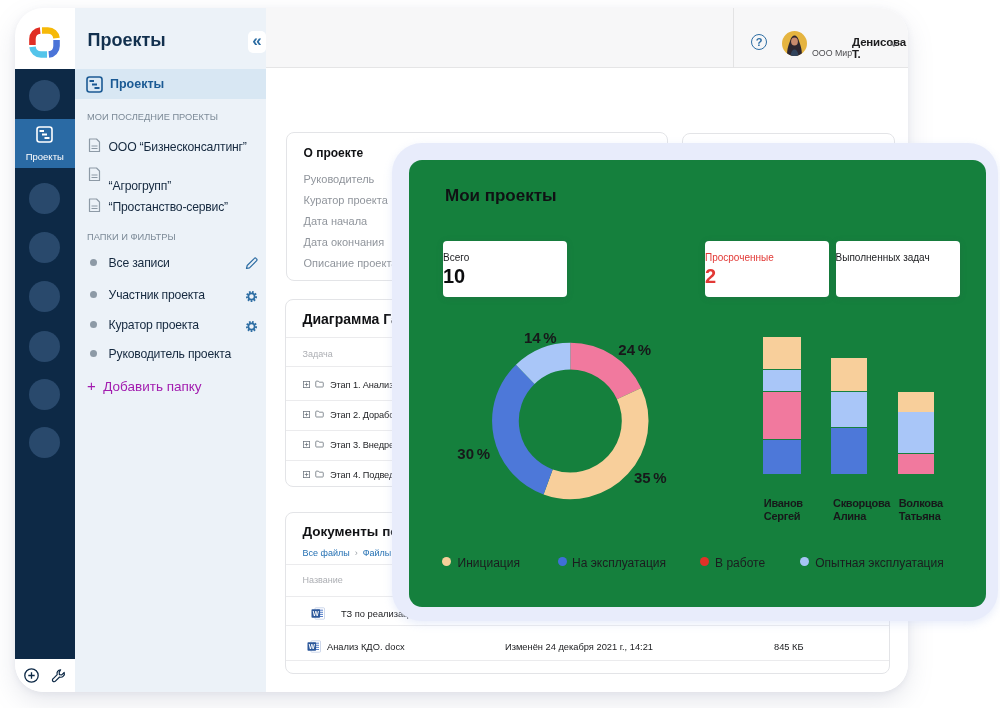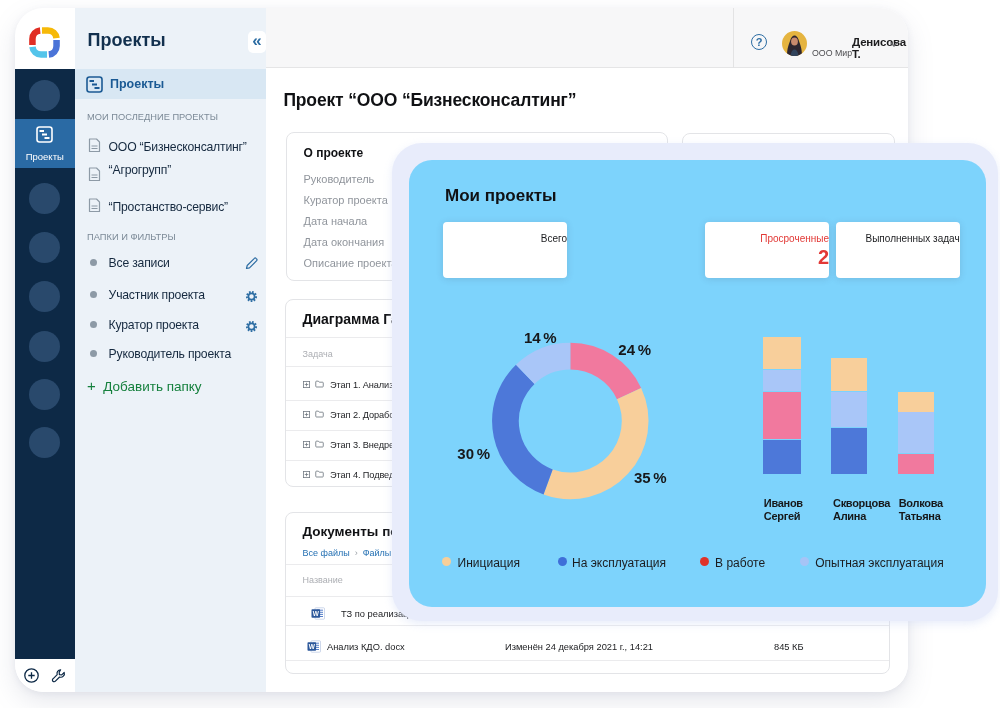--- a/index.html
+++ b/index.html
@@ -14,21 +14,21 @@
   #lside { position:absolute; left:59.5px; top:0; width:191.2px; height:684px; background:#ecf2f8; }
   #lside h2 { position:absolute; left:13px; top:21.5px; font-size:18px; font-weight:bold; color:#12304e; }
   #collapse { position:absolute; left:173.5px; top:23px; width:18px; height:22px; background:#fff; border-radius:5px; color:#2d6da3; font-size:17px; text-align:center; line-height:20px; font-weight:bold;}
   #lactive { position:absolute; left:0; top:61px; width:191.2px; height:30px; background:#d8e7f3; }
   #lactive span { position:absolute; left:35.5px; top:8px; font-size:12.5px; font-weight:bold; color:#1b5a94; }
   .seclbl { position:absolute; left:12.6px; font-size:9.3px; letter-spacing:0; color:#7c8a97; }
   .mitem { position:absolute; left:34.1px; letter-spacing:-.2px; font-size:12.2px; color:#15293f; white-space:nowrap; }
   .micon { position:absolute; left:13.4px; }
   .bullet { position:absolute; left:15.6px; width:7px; height:7px; border-radius:50%; background:#8d9aa6; }
   .ricon { position:absolute; left:170.6px; }
-  #addfolder { position:absolute; left:12.5px; top:369px; font-size:13.5px; color:#15803d; }
+  #addfolder { position:absolute; left:12.5px; top:369px; font-size:13.5px; color:#a21caf; }
   
   #topbar { position:absolute; left:250.7px; top:0; width:642.3px; height:60.3px; background:#f7f7f8; border-bottom:1px solid #e5e5e6; }
   #help { position:absolute; left:736px; top:26px; width:16px; height:16px; border:1.6px solid #2d6da3; border-radius:50%; color:#2d6da3; font-size:11px; font-weight:bold; text-align:center; line-height:15px; }
   #avatar { position:absolute; left:767px; top:23px; width:25px; height:25px; border-radius:50%; overflow:hidden; }
   #uname { position:absolute; left:797px; top:28px; letter-spacing:-.2px; font-size:11.5px; font-weight:bold; color:#1d1d1f;margin-left:40px; }
   #uchev { left:874px; top:33px; }
   #uorg { position:absolute; left:797px; top:40px; font-size:8.8px; color:#4d4d50; }
   
   #main { position:absolute; left:250.7px; top:61.3px; width:642.3px; height:623px; background:#fff; }
   #main h1 { position:absolute; left:17.7px; top:21px; font-size:17.5px; letter-spacing:-.15px; font-weight:bold; color:#101114; }
@@ -37,23 +37,23 @@
   .grayrow { position:absolute; left:16.5px; font-size:11px; color:#90959c; }
   .divline { position:absolute; left:0; width:100%; height:1px; background:#ebebed; }
   .gitem { position:absolute; left:44.1px; letter-spacing:-.1px; font-size:9.2px; color:#1b1c1f; white-space:nowrap; }
   .gplus { position:absolute; left:17.4px; }
   .gfold { position:absolute; left:29.4px; }
   .bc { font-size:9px; color:#2470b3; }
   .bcsep { color:#9aa0a6; }
   .docrow { position:absolute; font-size:9.3px; color:#1b1c1f; }
   
   #modalring { position:absolute; left:392px; top:143px; width:606px; height:478px; background:#e8ecfb; border-radius:30px; box-shadow:0 3px 9px rgba(205,214,243,.45); }
-  #modal { position:absolute; left:17px; top:17px; width:577px; height:447px; background:#7dd3fc; border-radius:23px; }
+  #modal { position:absolute; left:17px; top:17px; width:577px; height:447px; background:#15803d; border-radius:13px; }
   #modal h3 { position:absolute; left:36px; top:26px; font-size:17px; font-weight:bold; color:#101114; }
-  .stat { position:absolute; top:62px; width:124px; height:56px; background:#fff; border-radius:4px; box-shadow:0 1px 7px rgba(60,60,80,.16); text-align:right; }
+  .stat { position:absolute; top:81px; width:124px; height:56px; background:#fff; border-radius:4px; box-shadow:0 1px 7px rgba(60,60,80,.16); text-align:left; }
   .stat .sl { margin-top:11px; font-size:10px; color:#1b1c1f; }
   .stat .sv { margin-top:2px; font-size:20px; font-weight:bold; color:#0b0c0e; }
   .stat.red .sl, .stat.red .sv { color:#e23936; }
   .dlab { position:absolute; font-size:15px; font-weight:bold; color:#17181a; white-space:nowrap; word-spacing:-1.5px; }
   .bseg { position:absolute; }
   .bname { position:absolute; top:337px; font-size:11px; letter-spacing:-.3px; font-weight:bold; color:#17181a; line-height:12.6px; }
   .leg { position:absolute; top:395.5px; font-size:12px; color:#1b1c1f; white-space:nowrap; }
   .ldot { position:absolute; top:397px; width:9px; height:9px; border-radius:50%; }
 </style></head>
 <body>
@@ -102,21 +102,21 @@
     <div class="seclbl" style="top:104px">МОИ ПОСЛЕДНИЕ ПРОЕКТЫ</div>
     <svg class="micon" style="top:130px" width="13" height="15" viewBox="0 0 13 15">
         <path d="M1.5 1h7l3 3v9.5h-10z" fill="none" stroke="#8d9aa6" stroke-width="1.2" stroke-linejoin="round"></path>
         <path d="M3.5 8h6M3.5 10.5h6" stroke="#8d9aa6" stroke-width="1"></path>
       </svg>
     <div class="mitem" style="top:131.5px">ООО “Бизнесконсалтинг”</div>
     <svg class="micon" style="top:159px" width="13" height="15" viewBox="0 0 13 15">
         <path d="M1.5 1h7l3 3v9.5h-10z" fill="none" stroke="#8d9aa6" stroke-width="1.2" stroke-linejoin="round"></path>
         <path d="M3.5 8h6M3.5 10.5h6" stroke="#8d9aa6" stroke-width="1"></path>
       </svg>
-    <div class="mitem" style="top:155px">“Агрогрупп”</div>
+    <div class="mitem" style="top:171px">“Агрогрупп”</div>
     <svg class="micon" style="top:190px" width="13" height="15" viewBox="0 0 13 15">
         <path d="M1.5 1h7l3 3v9.5h-10z" fill="none" stroke="#8d9aa6" stroke-width="1.2" stroke-linejoin="round"></path>
         <path d="M3.5 8h6M3.5 10.5h6" stroke="#8d9aa6" stroke-width="1"></path>
       </svg>
     <div class="mitem" style="top:191.5px">“Простанство-сервис”</div>
     <div class="seclbl" style="top:224px">ПАПКИ И ФИЛЬТРЫ</div>
     <div class="bullet" style="top:251px"></div>
     <div class="mitem" style="top:248px">Все записи</div>
     <svg class="ricon" style="top:249px" width="13" height="13" viewBox="0 0 13 13">
         <path d="M1.5 11.5l.7-3L9.4 1.3a1.1 1.1 0 0 1 1.6 0l.7.7a1.1 1.1 0 0 1 0 1.6L4.5 10.8z" fill="none" stroke="#2d6da3" stroke-width="1.2" stroke-linejoin="round"></path>
@@ -158,21 +158,20 @@
         <path d="M8.5 25 C9 20 11 18.5 12.5 18.5 C14 18.5 16 20 16.5 25 Z" fill="#31435c"></path>
       </svg>
   </div>
   <div id="uname">Денисова Т.</div>
   <svg id="uchev" style="position:absolute" width="10" height="7" viewBox="0 0 10 7">
       <path d="M1.5 1.5 L5 5 L8.5 1.5" fill="none" stroke="#6a6a6e" stroke-width="1.4"></path>
     </svg>
   <div id="uorg">ООО Мир</div>
 
   <div id="main">
-    <h1>Проект “ООО “Бизнесконсалтинг”</h1>
 
     <div class="card" style="left:416.3px;top:63.7px;width:213px;height:200px"></div>
 
     <div class="card" style="left:20.3px;top:62.7px;width:382px;height:149px">
       <div class="ctitle" style="top:13px;font-size:12px">О проекте</div>
       <div class="grayrow" style="top:40px">Руководитель</div>
       <div class="grayrow" style="top:61px">Куратор проекта</div>
       <div class="grayrow" style="top:82px">Дата начала</div>
       <div class="grayrow" style="top:103px">Дата окончания</div>
       <div class="grayrow" style="top:124px">Описание проекта</div>
@@ -246,20 +245,21 @@
       <div class="divline" style="top:147px"></div>
     </div>
   </div>
 </div>
 
 <div id="modalring">
   <div id="modal">
     <h3>Мои проекты</h3>
     <div class="stat" style="left:34px">
         <div class="sl">Всего</div>
+        <div class="sv">10</div>
       </div>
     <div class="stat red" style="left:296px">
         <div class="sl">Просроченные</div>
         <div class="sv">2</div>
       </div>
     <div class="stat" style="left:426.6px">
         <div class="sl">Выполненных задач</div>
       </div>
     <svg style="position:absolute;left:0;top:0" width="577" height="447" viewBox="0 0 577 447">
       <path d="M 161.30 196.15 A 64.85 64.85 0 0 1 220.07 233.59" stroke="#F1799E" stroke-width="26.7" fill="none"></path>

